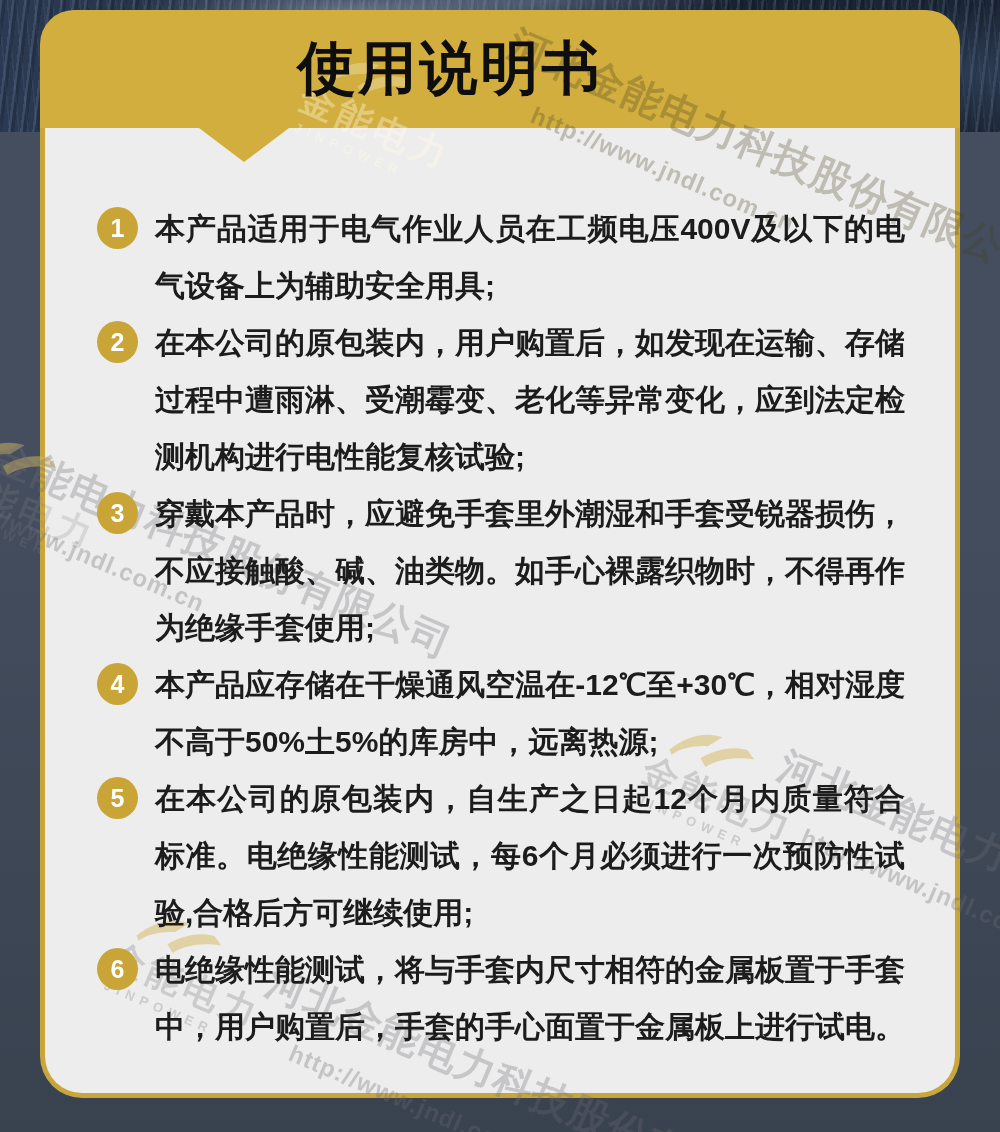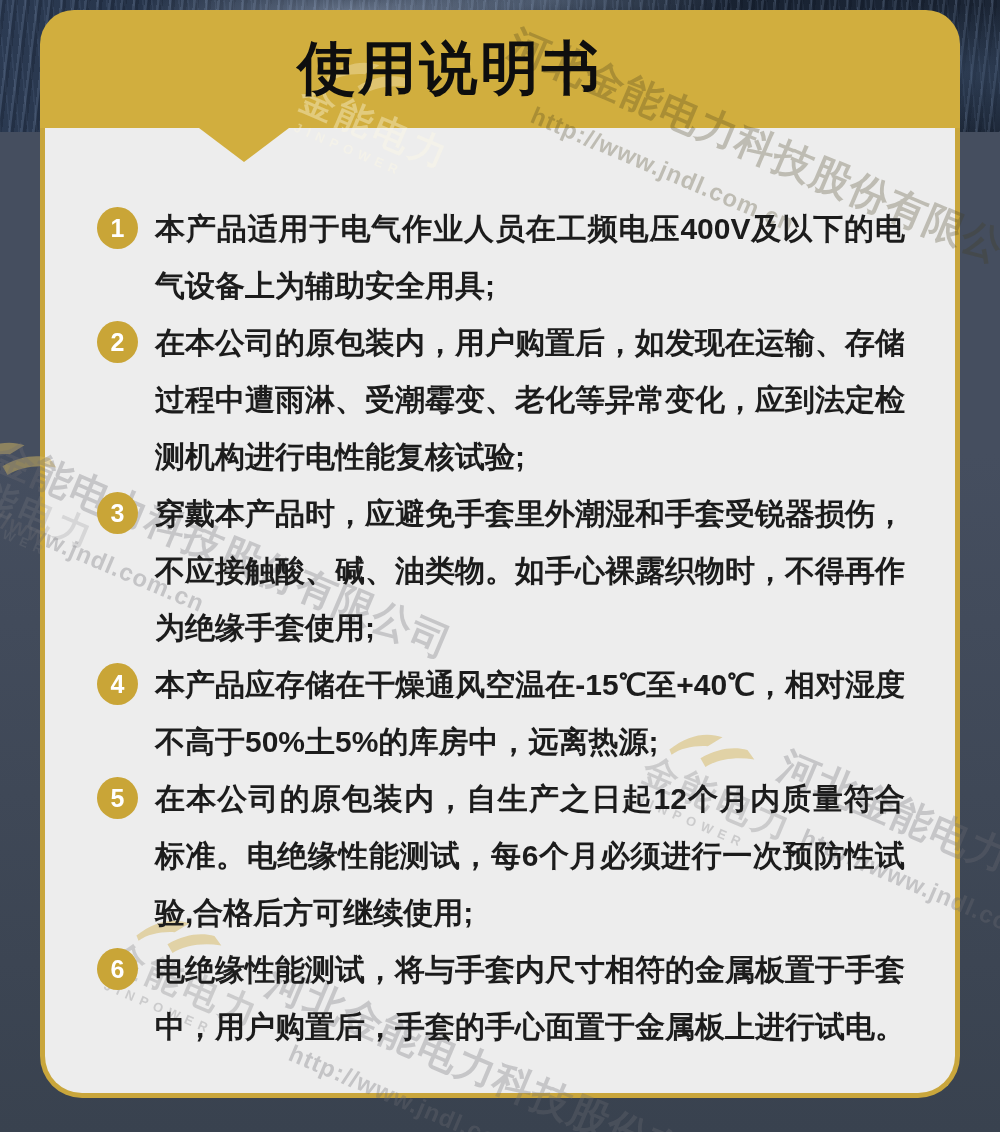--- a/index.html
+++ b/index.html
@@ -179,21 +179,21 @@
         <p class="itext">在本公司的原包装内，用户购置后，如发现在运输、存储过程中遭雨淋、受潮霉变、老化等异常变化，应到法定检测机构进行电性能复核试验;</p>
       </div>
 
       <div class="item">
         <div class="badge">3</div>
         <p class="itext">穿戴本产品时，应避免手套里外潮湿和手套受锐器损伤，不应接触酸、碱、油类物。如手心裸露织物时，不得再作为绝缘手套使用;</p>
       </div>
 
       <div class="item">
         <div class="badge">4</div>
-        <p class="itext">本产品应存储在干燥通风空温在-15℃至+40℃，相对湿度不高于50%土5%的库房中，远离热源;</p>
+        <p class="itext">本产品应存储在干燥通风空温在-12℃至+30℃，相对湿度不高于50%土5%的库房中，远离热源;</p>
       </div>
 
       <div class="item">
         <div class="badge">5</div>
         <p class="itext">在本公司的原包装内，自生产之日起12个月内质量符合标准。电绝缘性能测试，每6个月必须进行一次预防性试验,合格后方可继续使用;</p>
       </div>
 
       <div class="item">
         <div class="badge">6</div>
         <p class="itext">电绝缘性能测试，将与手套内尺寸相符的金属板置于手套中，用户购置后，手套的手心面置于金属板上进行试电。</p>

